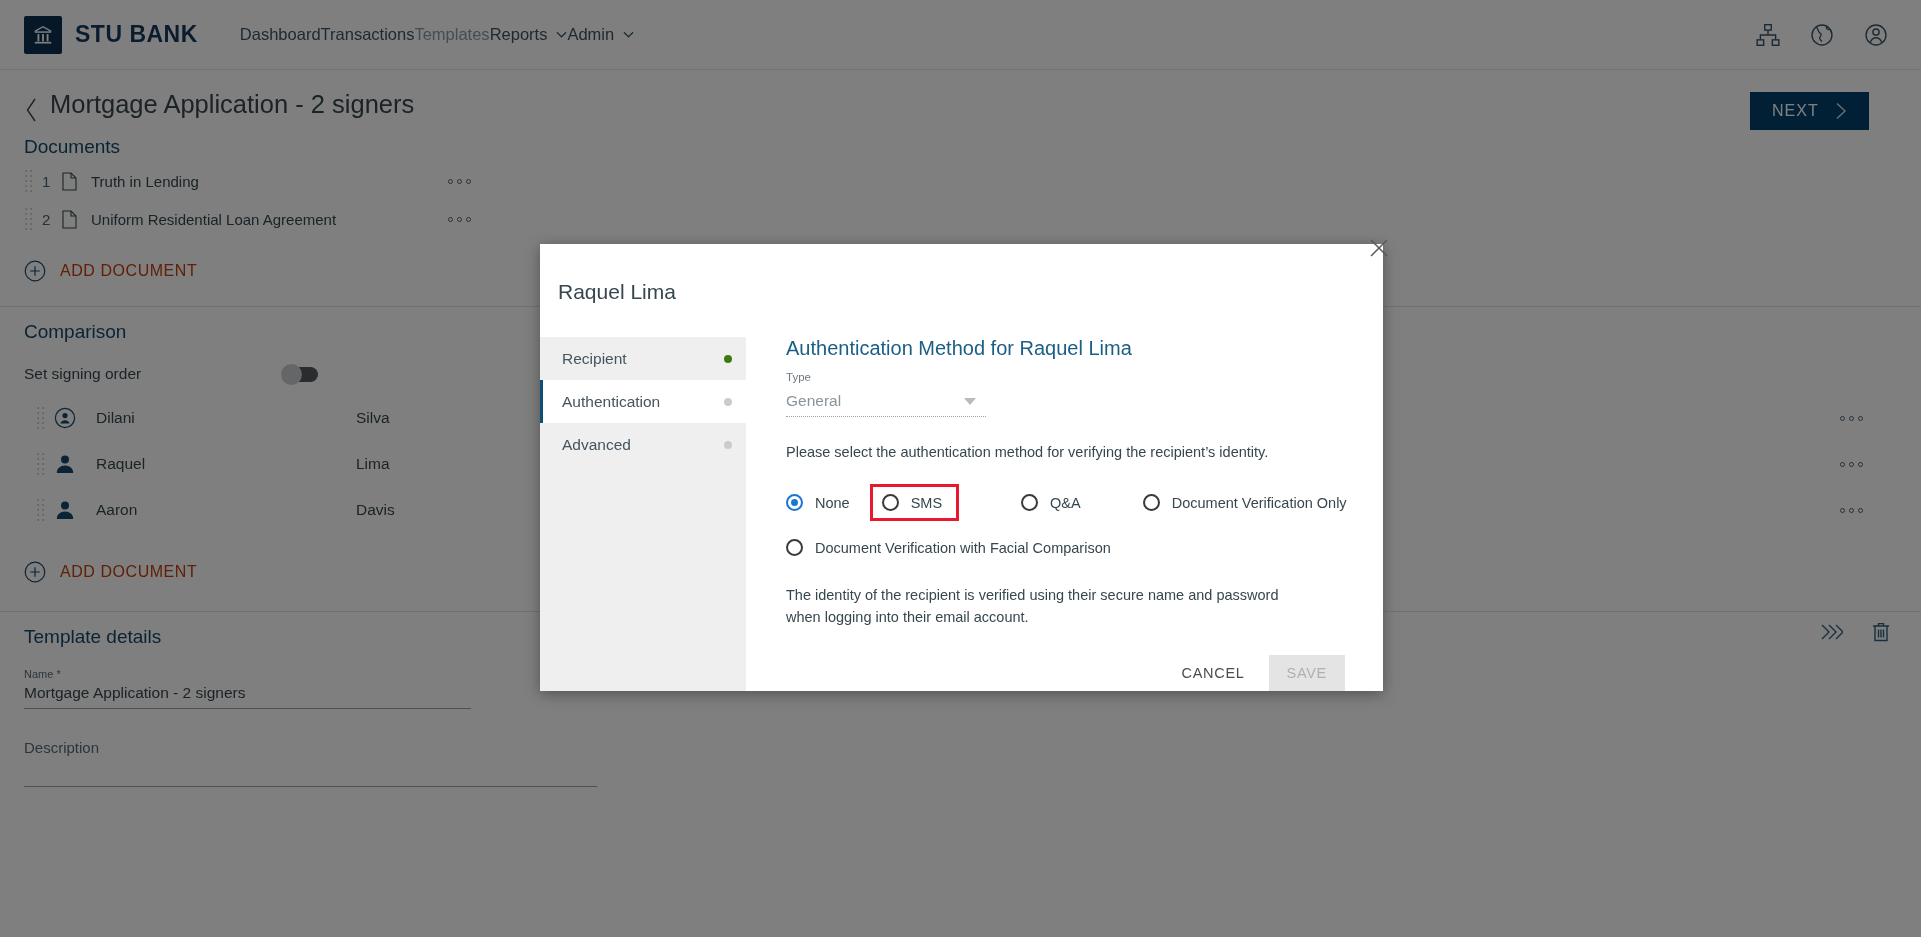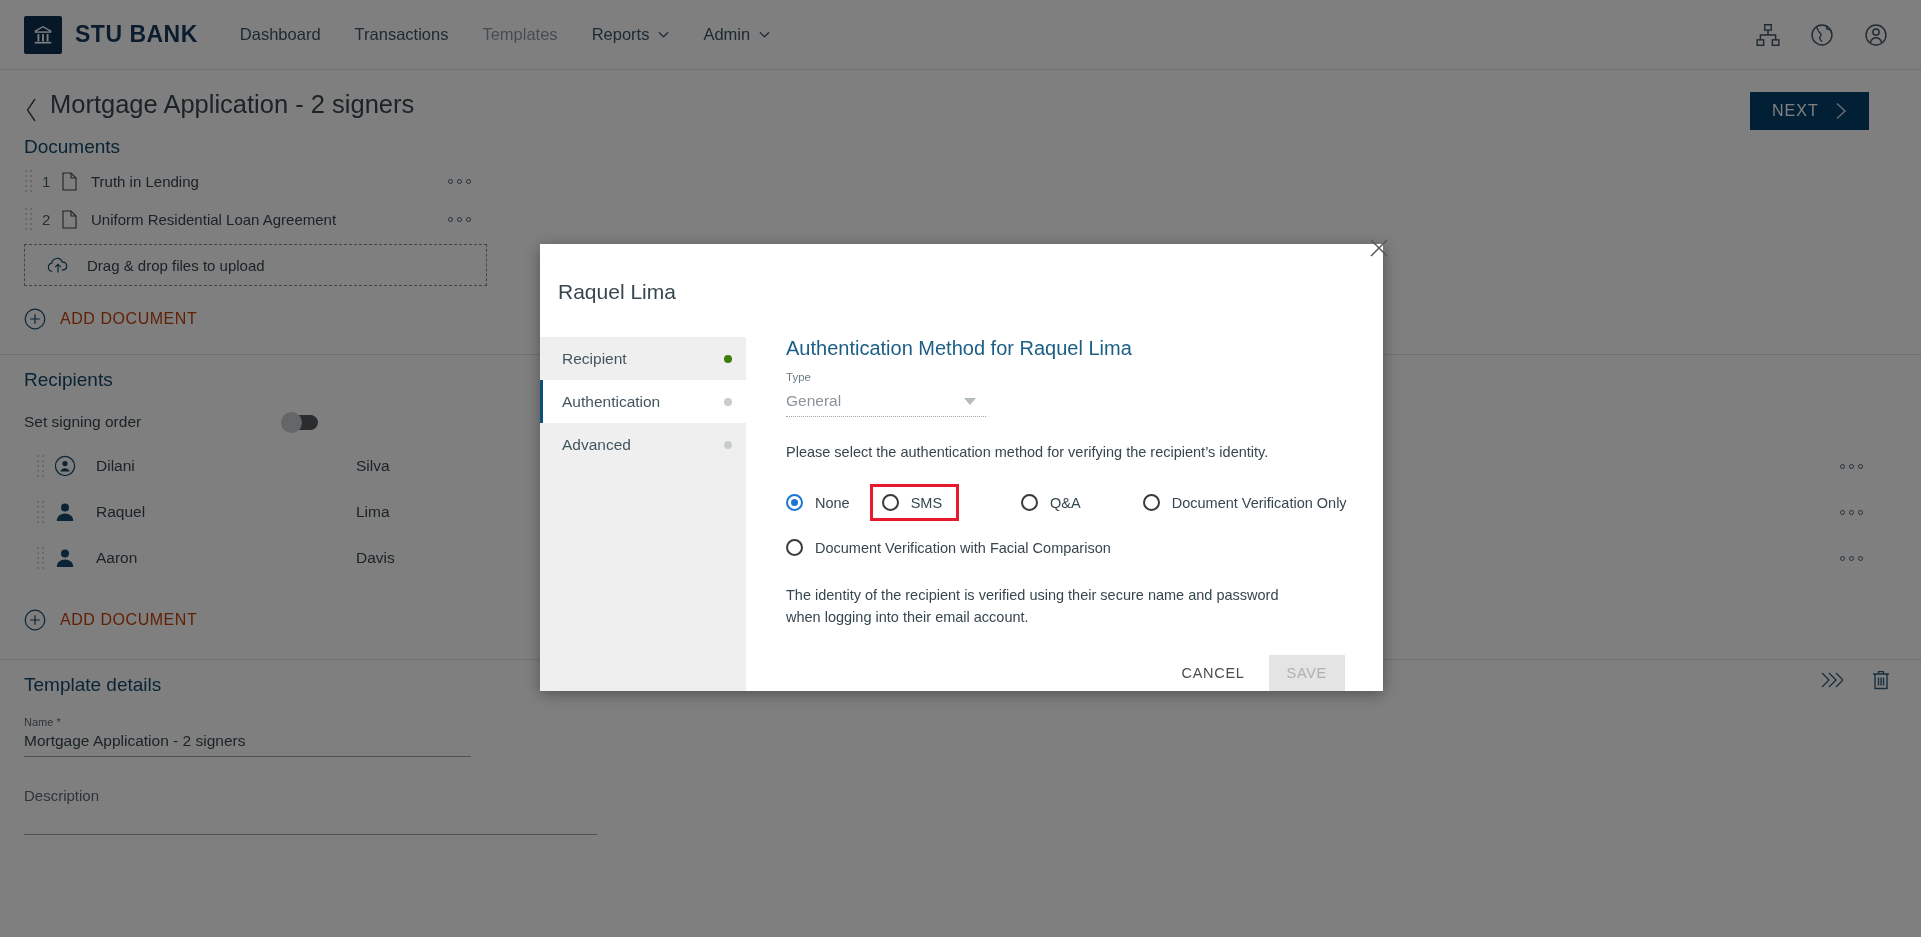--- a/index.html
+++ b/index.html
@@ -25,21 +25,21 @@
     display:flex; align-items:center; padding:0 24px;
   }
   .brand { display:flex; align-items:center; gap:13px; margin-right:42px; }
   .brand-mark {
     width:38px; height:38px; background:#0d3050; border-radius:2px;
     display:flex; align-items:center; justify-content:center;
   }
   .brand-name {
     font-size:23px; font-weight:bold; letter-spacing:.5px; color:#16395c;
   }
-  .nav-links { display:flex; align-items:center; gap:34px; }
+  .nav-links { display:flex; align-items:center; }
   .nav-link {
     font-size:16.5px; color:#3d5566; cursor:pointer; display:flex;
     align-items:center; gap:9px; white-space:nowrap;
   }
   .nav-link.muted { color:#8a9aa6; }
   .chev-d { width:11px; height:11px; }
   .nav-right { margin-left:auto; display:flex; align-items:center; gap:28px; padding-right:8px; }
   .nav-icon { width:26px; height:26px; color:#3d5566; cursor:pointer; }
 
   
@@ -297,41 +297,34 @@
           <path d="M9 1 v5 h5"></path>
         </svg>
       <span class="doc-name">Uniform Residential Loan Agreement</span>
       <span class="dots">
           <i></i>
           <i></i>
           <i></i>
         </span>
     </div>
 
-    <div class="dropzone">
-      <svg class="dz-icon" viewBox="0 0 22 17" fill="none" stroke="currentColor" stroke-width="1.2">
-        <path d="M5.2 14.5 a4.2 4.2 0 0 1 -.4 -8.3 a5.4 5.4 0 0 1 10.5 -1 a3.9 3.9 0 0 1 1.2 7.7 h-1.7"></path>
-        <path d="M11 15.6 V7.6 M8.2 10.2 L11 7.3 L13.8 10.2"></path>
-      </svg>
-      <span class="dz-text">Drag &amp; drop files to upload</span>
-    </div>
 
     <div class="add-link">
       <svg class="add-circle" viewBox="0 0 22 22" fill="none" stroke="currentColor" stroke-width="1.2">
           <circle cx="11" cy="11" r="9.8"></circle>
           <path d="M11 6.2 V15.8 M6.2 11 H15.8"></path>
         </svg>
       <span class="add-label">ADD DOCUMENT</span>
     </div>
   </div>
 
   <div class="hr"></div>
 
   <div class="sec-block">
-    <div class="section-head" style="padding-top:14px;">Recipients</div>
+    <div class="section-head" style="padding-top:14px;">Comparison</div>
 
     <div class="signorder">
       <span class="signorder-lbl">Set signing order</span>
       <span class="toggle">
           <span class="knob"></span>
         </span>
     </div>
 
     <div style="height:12px"></div>
 

